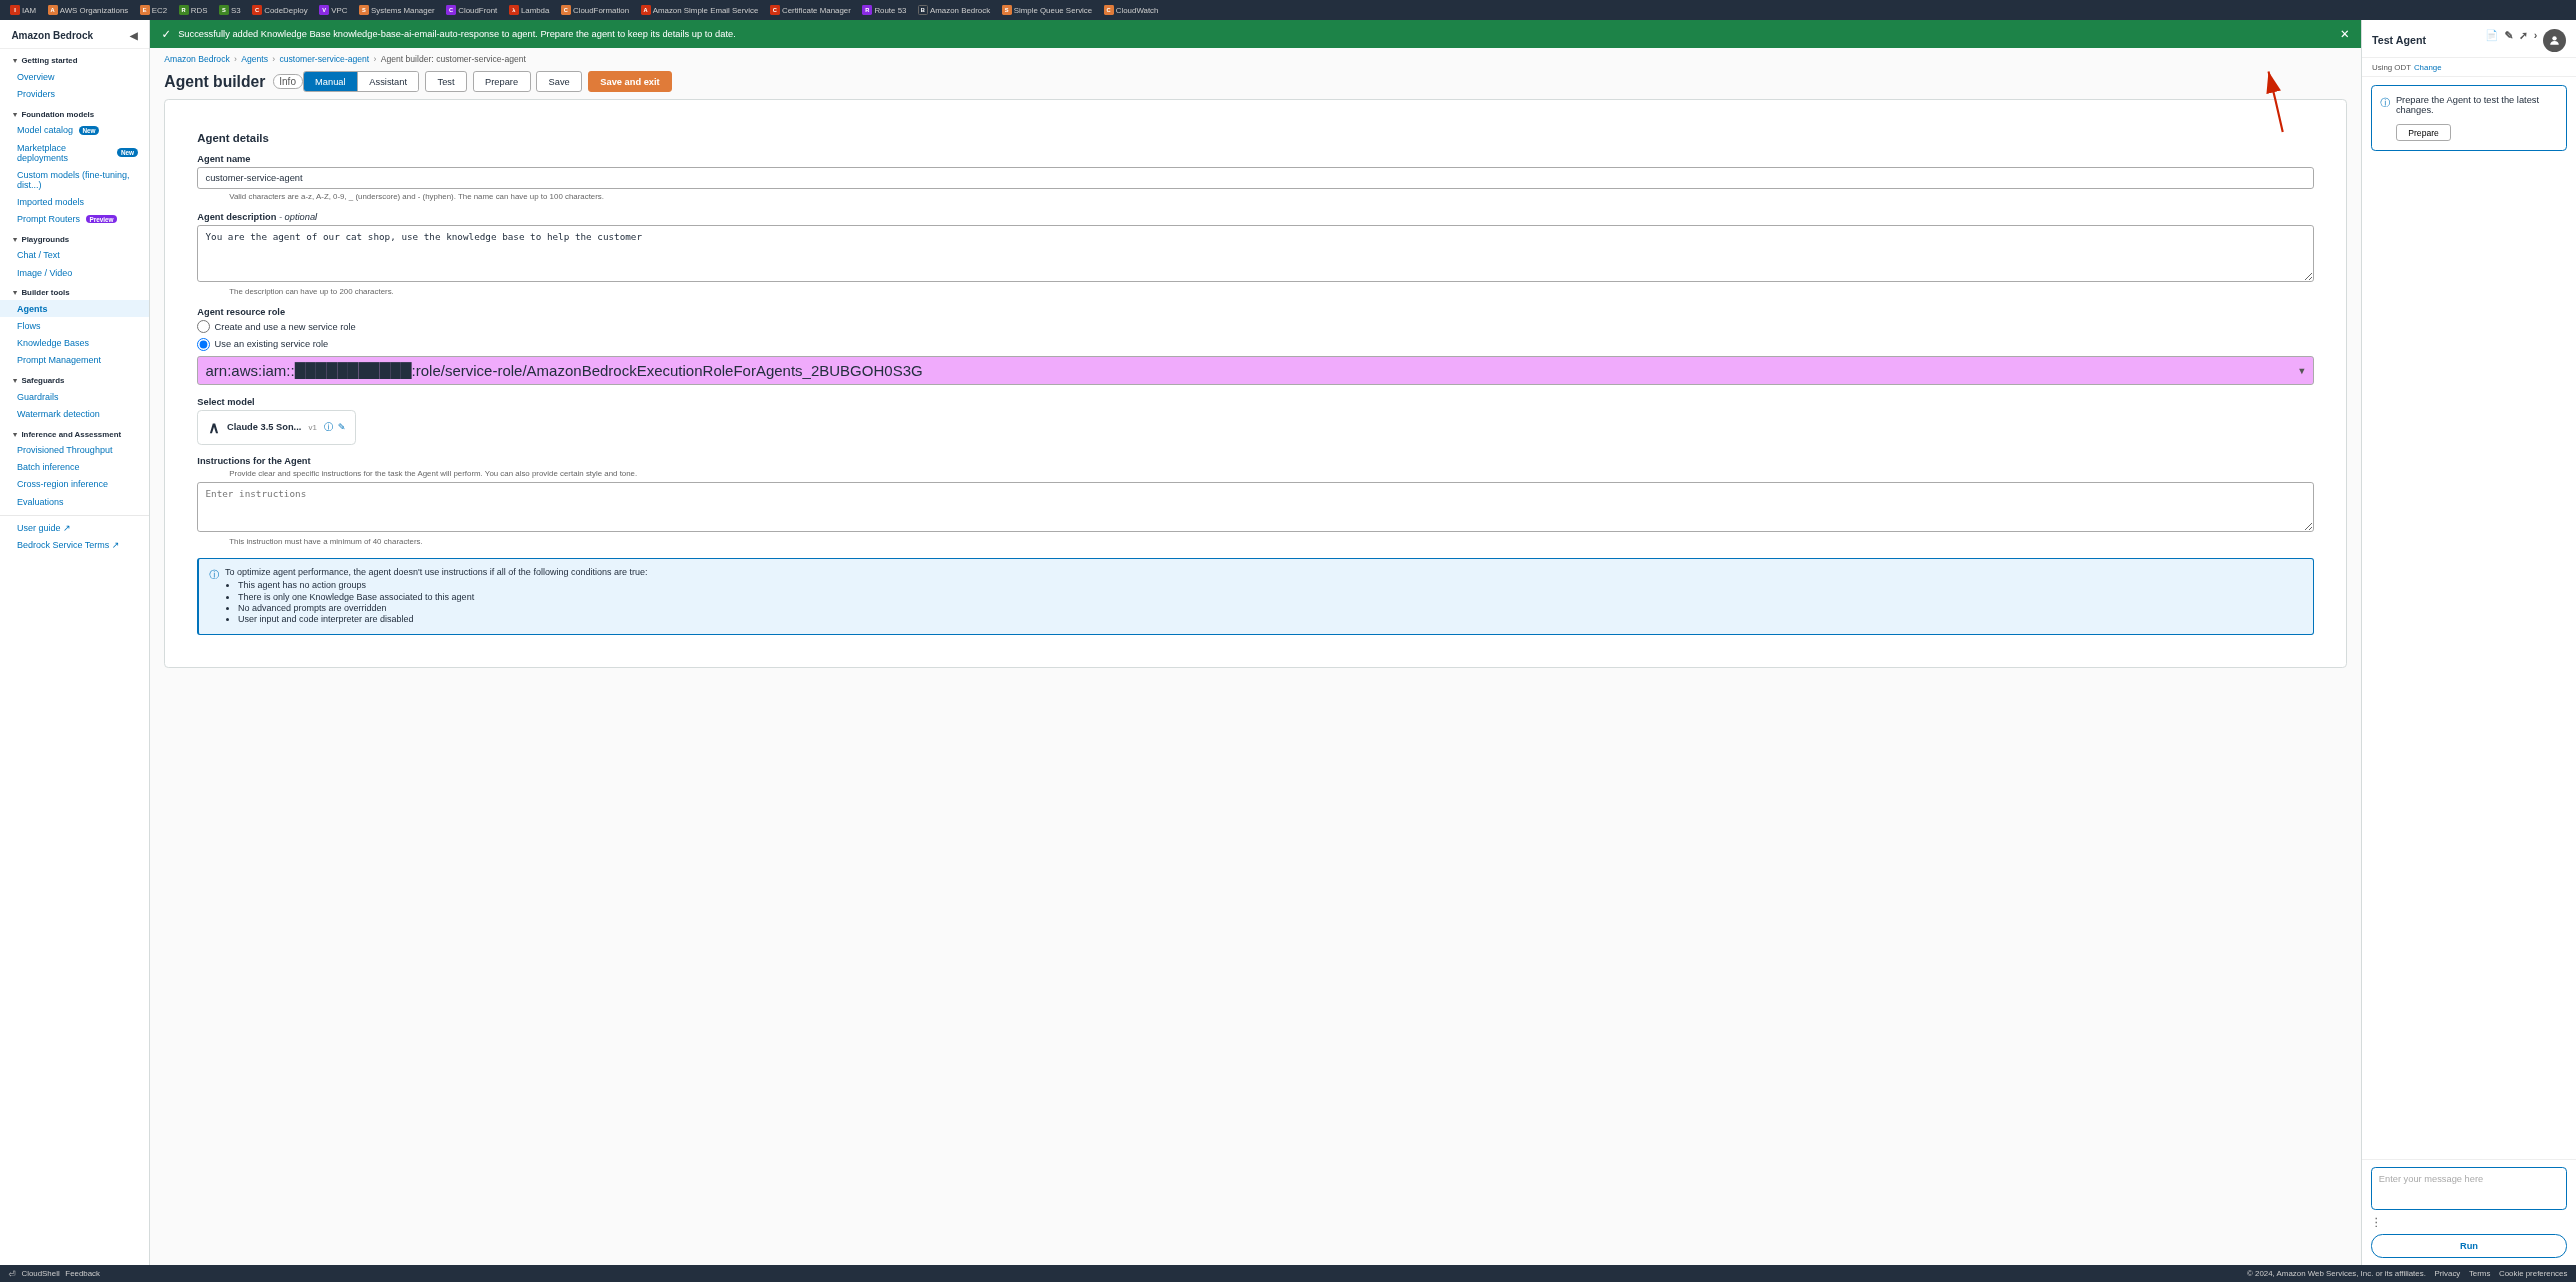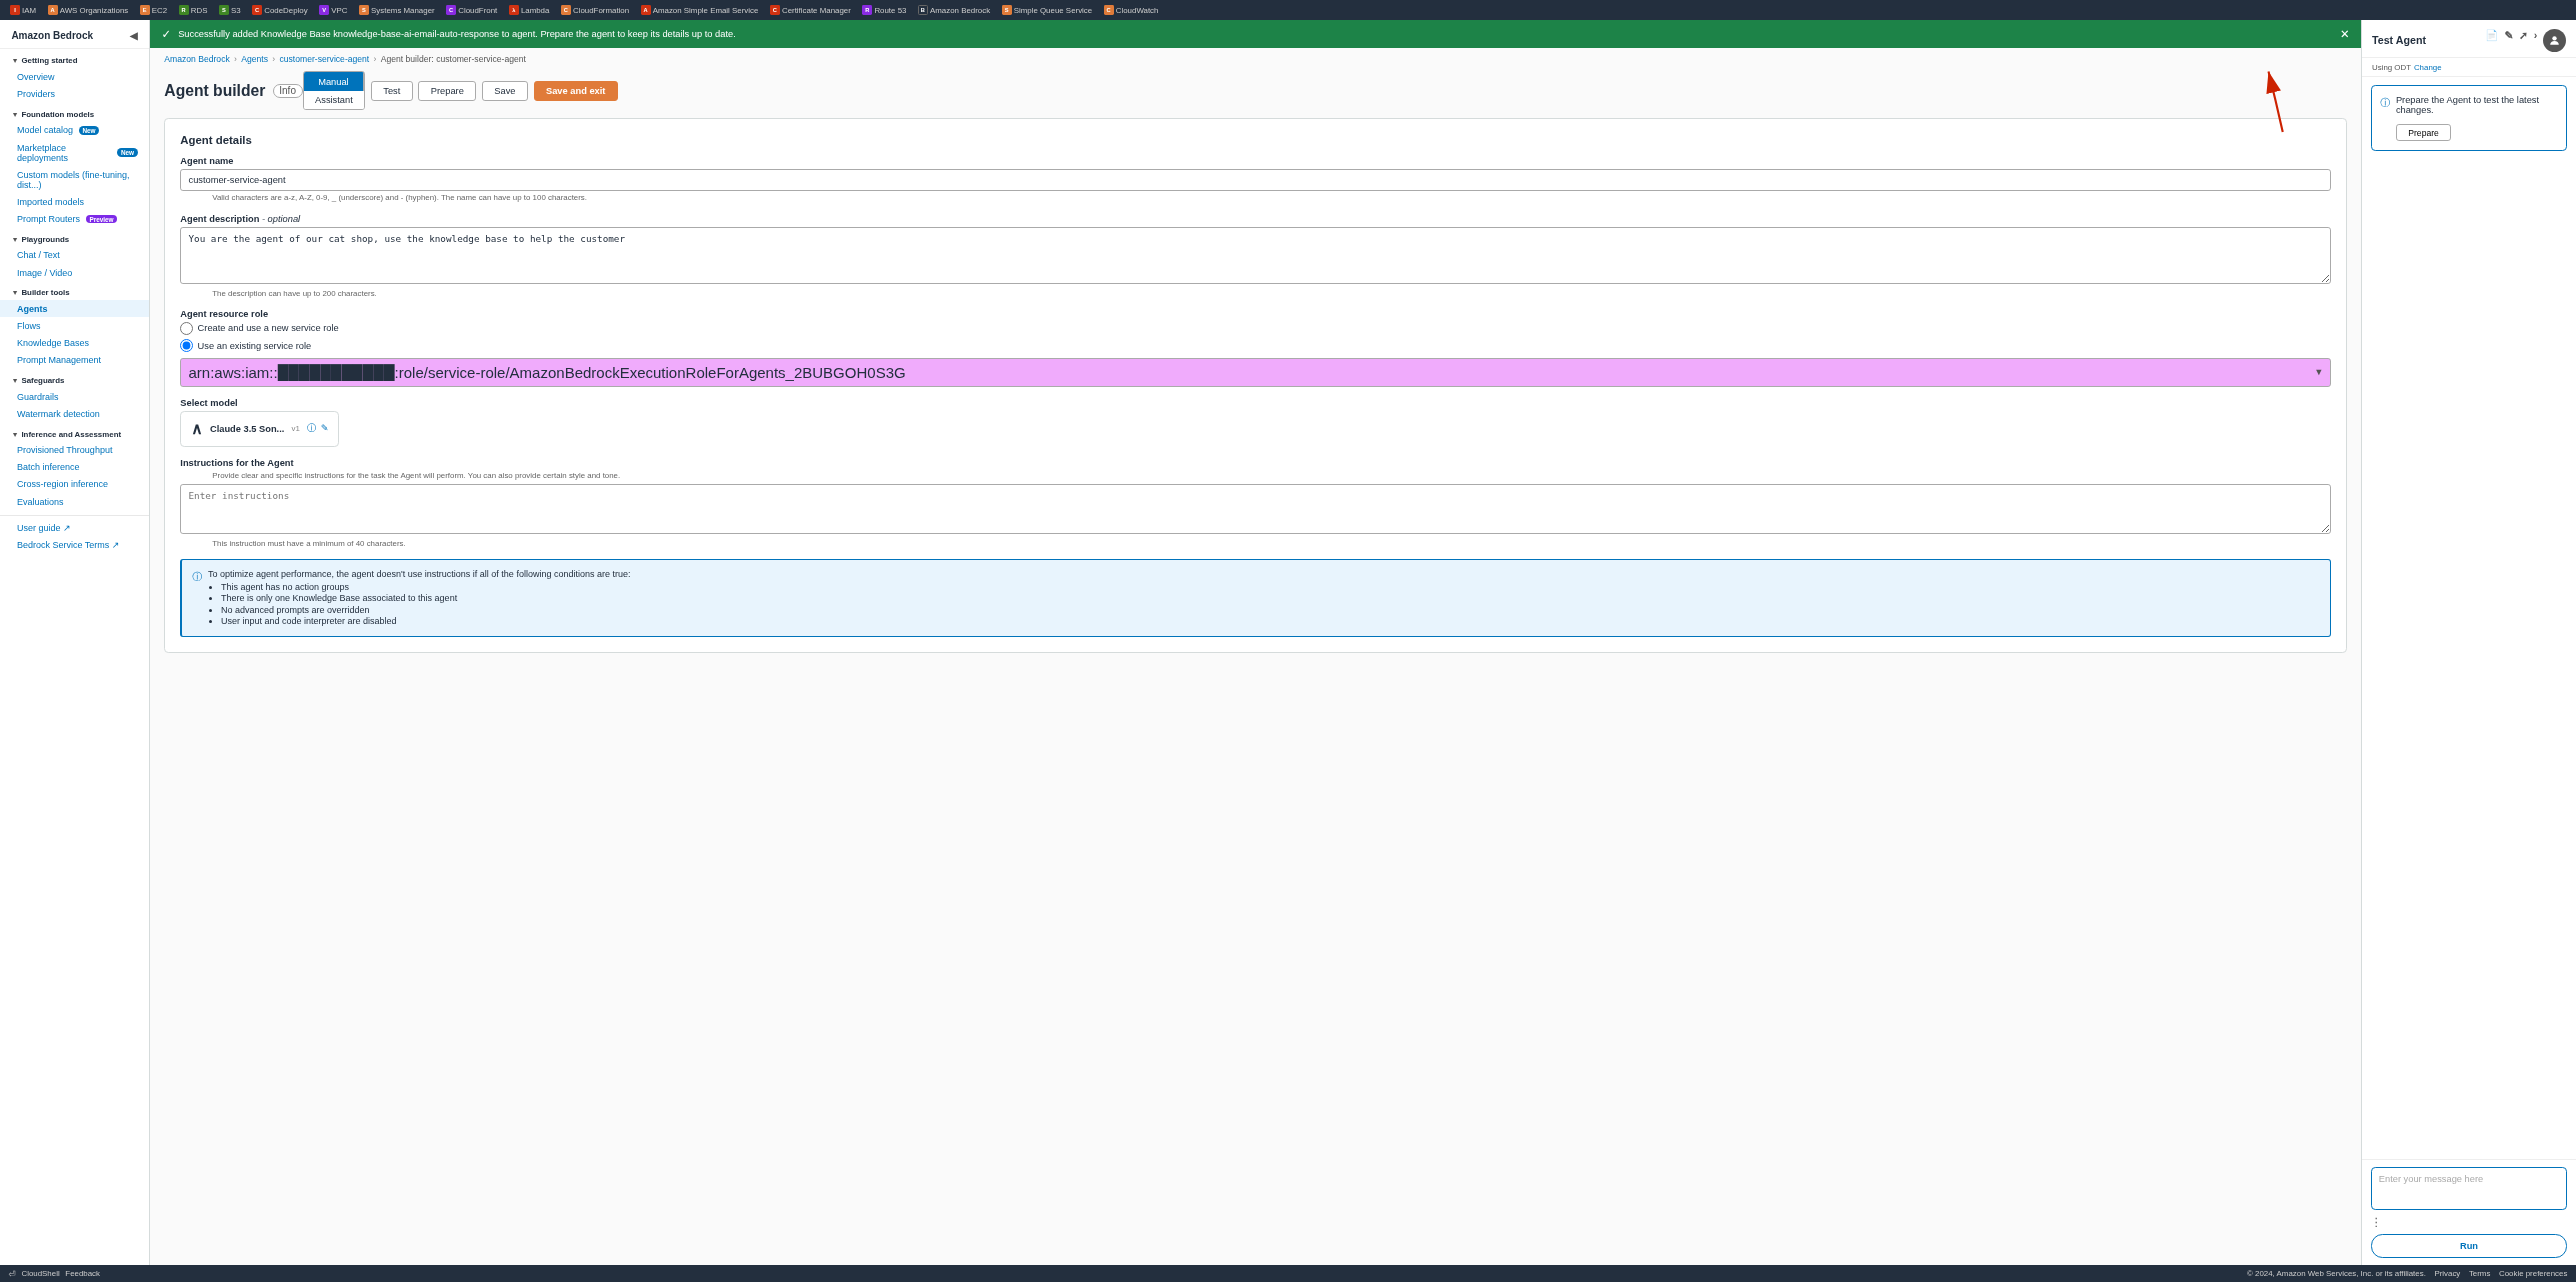--- a/index.html
+++ b/index.html
@@ -197,21 +197,20 @@
     .btn-segment.active {
       background: #0073bb;
       border-color: #0073bb;
       color: #fff;
     }
     .btn-group {
       display: flex;
       border: 0.7px solid #aaa;
       border-radius: 2.9px;
       overflow: hidden;
-      flex-direction: column;
     }
     .btn-group .btn-segment {
       border: none;
       border-right: 0.7px solid #aaa;
       border-radius: 0;
     }
     .btn-group .btn-segment:last-child { border-right: none; }
     .btn-secondary {
       background: #fff;
       border-color: #aaa;
@@ -227,21 +226,21 @@
     
     #content {
       padding: 0 14.3px 14.3px;
     }
 
     
     .card {
       background: #fff;
       border: 0.7px solid #d5dbdb;
       border-radius: 4.3px;
-      padding: 15px;
+      padding: 32px;
     }
     .card-title {
       font-size: 11.4px;
       font-weight: 700;
       margin-bottom: 10px;
       color: #232f3e;
     }
 
     
     .form-label {

